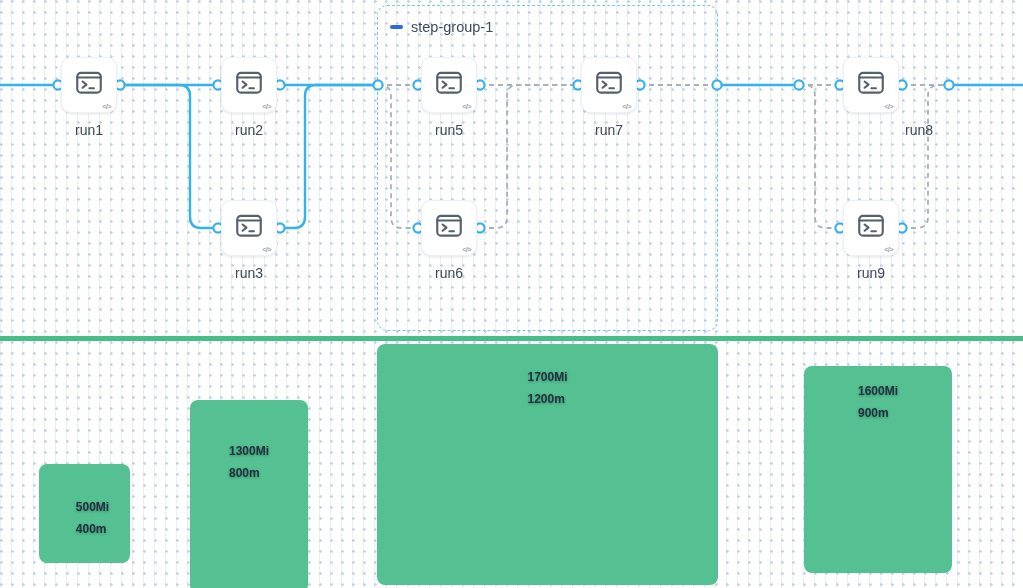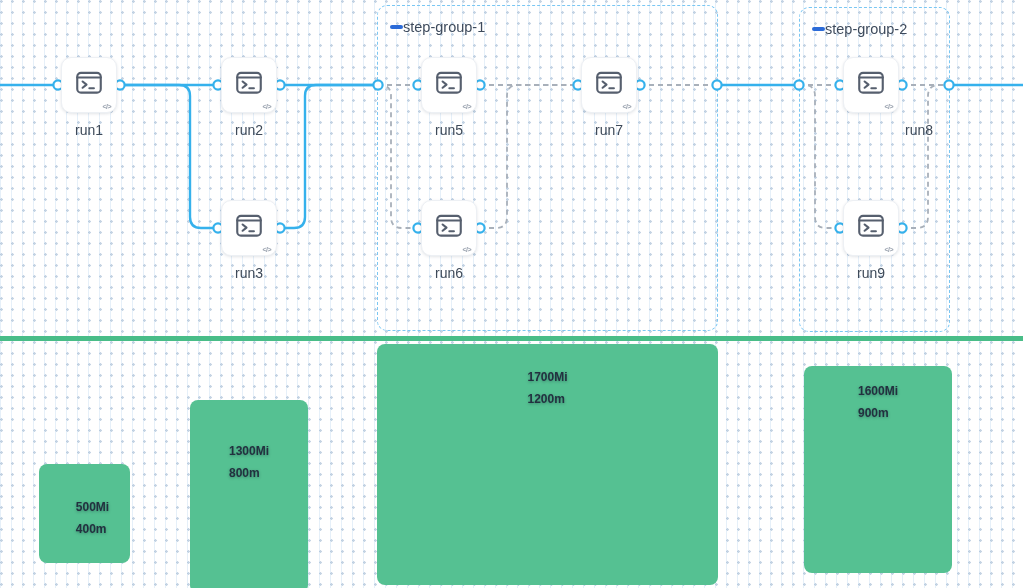--- a/index.html
+++ b/index.html
@@ -17,21 +17,21 @@
       linear-gradient(to right, rgba(183,212,238,0.35) 1px, transparent 1px);
     background-size:11px 11px, 11px 11px;
   }
   .edges-layer{position:absolute;left:0;top:0;pointer-events:none;}
   .edge-solid{stroke:#35b1ec;stroke-width:2.4;fill:none;stroke-linecap:round;}
   .edge-dashed{stroke:#a8b0ba;stroke-width:1.8;fill:none;stroke-linecap:butt;stroke-dasharray:5 4;}
   .port{fill:#ffffff;stroke:#35b1ec;stroke-width:2.2;}
 
   
   .group{position:absolute;border:1.5px dashed #7ac7f3;border-radius:10px;box-sizing:border-box;}
-  .group-header{position:absolute;left:12px;top:13px;display:flex;align-items:center;gap:0;}
+  .group-header{position:absolute;left:12px;top:13px;display:flex;align-items:center;gap:8px;}
   .collapse-dash{width:13px;height:3.5px;border-radius:2px;background:#2b6bd8;cursor:pointer;}
   .group-title{font-size:14.5px;color:#3d4a5c;white-space:nowrap;}
 
   
   .node{position:absolute;width:56px;height:56px;background:#ffffff;border:1px solid #edf0f4;
         border-radius:10px;box-shadow:0 1px 3px rgba(25,39,62,0.12);box-sizing:border-box;}
   .node-icon{position:absolute;left:50%;top:46%;transform:translate(-50%,-50%);}
   .code-badge{position:absolute;right:5px;bottom:2px;font-size:7px;font-weight:700;
               color:#97a0ad;letter-spacing:-0.5px;}
   .node-label{position:absolute;width:90px;text-align:center;font-size:14px;color:#3e4a59;}
@@ -59,26 +59,20 @@
     <span class="bar-text"><span style="display:block">1700Mi</span><span style="display:block">1200m</span></span>
   </div>
   <div class="bar" style="left:804px;top:366px;width:148px;height:207px;padding-top:14px;">
     <span class="bar-text"><span style="display:block">1600Mi</span><span style="display:block">900m</span></span>
   </div>
 
   <div class="group" style="left:377px;top:5px;width:341px;height:326px;">
     <div class="group-header">
       <span class="collapse-dash"></span>
       <span class="group-title">step-group-1</span>
-    </div>
-  </div>
-  <div class="group" style="left:799px;top:7px;width:151px;height:325px;">
-    <div class="group-header">
-      <span class="collapse-dash"></span>
-      <span class="group-title">step-group-2</span>
     </div>
   </div>
 
   <svg class="edges-layer" width="1023" height="588">
 
     <path class="edge-solid" d="M0 85 H58"></path>
     <path class="edge-solid" d="M120 85 H218"></path>
     <path class="edge-solid" d="M120 85 H179 Q190 85 190 96 V217 Q190 228 201 228 H218"></path>
     <path class="edge-solid" d="M280 85 H378"></path>
     <path class="edge-solid" d="M280 228 H294 Q305 228 305 217 V96 Q305 85 316 85 H378"></path>

